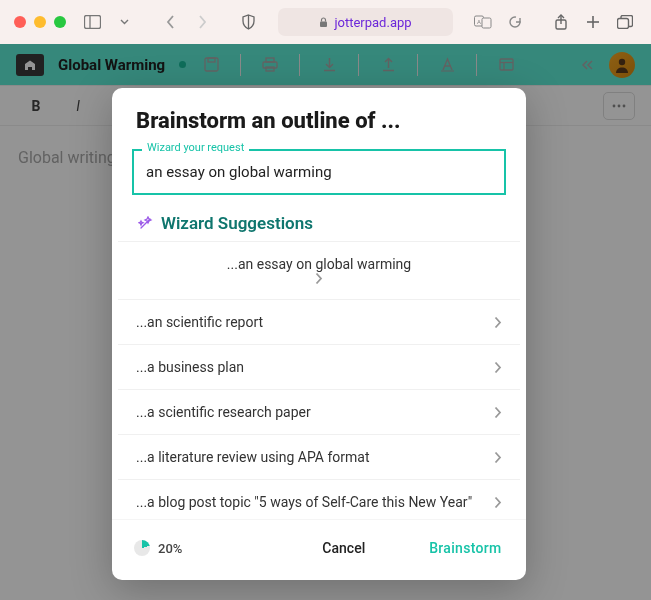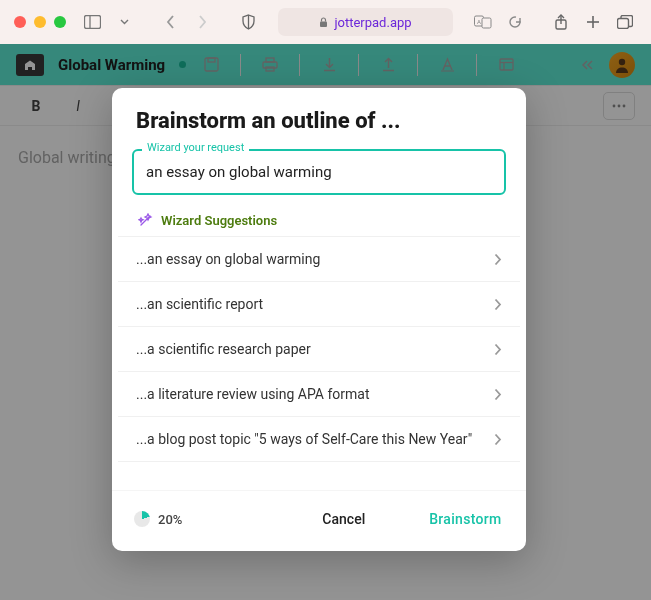--- a/index.html
+++ b/index.html
@@ -23,27 +23,27 @@
 .avatar{width:26px;height:26px;border-radius:50%;background:linear-gradient(135deg,#f5a623,#d68910);display:flex;align-items:center;justify-content:center;font-size:13px;}
 .format-bar{height:40px;background:#fff;display:flex;align-items:center;padding:0 16px;gap:2px;border-bottom:1px solid #eee;}
 .fmt-btn{width:40px;height:30px;display:flex;align-items:center;justify-content:center;color:#444;font-size:14px;}
 .fmt-more{margin-left:auto;width:32px;height:28px;border:1px solid #ddd;border-radius:5px;display:flex;align-items:center;justify-content:center;color:#666;}
 .editor{background:#fff;padding:22px 18px;height:474px;color:#aaa;font-size:16px;}
 .overlay{position:absolute;top:44px;left:0;right:0;bottom:0;background:rgba(0,0,0,0.42);}
 .dialog{position:absolute;top:76px;left:112px;width:414px;background:#fff;border-radius:10px;box-shadow:0 10px 40px rgba(0,0,0,0.25);display:flex;flex-direction:column;margin-top:12px;}
 .dlg-title{font-size:22px;font-weight:800;color:#1a1a1a;padding:20px 24px 16px;}
 .field-wrap{margin:0 20px 8px;position:relative;}
 .field-label{position:absolute;top:-8px;left:10px;background:#fff;padding:0 5px;font-size:11px;color:#17c3a8;}
-.field-input{width:100%;border:2px solid #17c3a8;border-radius:6px;padding:12px 12px;font-size:15px;color:#222;outline:none;}
+.field-input{width:100%;border:2px solid #17c3a8;border-radius:0;padding:12px 12px;font-size:15px;color:#222;outline:none;}
 .wizard-row{display:flex;align-items:center;gap:8px;padding:10px 26px 8px;}
 .wizard-icon{color:#9b59e8;font-size:14px;}
-.wizard-text{color:#4d7c0f;font-size:13px;font-weight:600;}
+.wizard-text{color:#0f766e;font-size:17px;font-weight:600;}
 .suggestions{max-height:278px;overflow:hidden;margin:0 6px;}
 .sugg{display:flex;align-items:center;justify-content:space-between;padding:14px 18px;border-top:1px solid #f0f0f0;font-size:14px;color:#333;cursor:pointer;}
-.sugg:first-child{border-top:1px solid #f0f0f0;}
+.sugg:first-child{border-top:1px solid #f0f0f0;flex-direction:column;}
 .chev{color:#888;font-size:15px;}
 .dlg-footer{display:flex;align-items:center;padding:14px 22px 18px;border-top:1px solid #f5f5f5;gap:32px;}
 .usage{display:flex;align-items:center;gap:8px;color:#444;font-size:13px;font-weight:500;}
 .usage-pie{width:16px;height:16px;border-radius:50%;background:conic-gradient(#17c3a8 0 72deg,#17c3a8 72deg 72deg,#e8e8e8 72deg 360deg);}
 .footer-divider{width:1px;height:22px;background:#eee;margin:0 18px;}
 .footer-spacer{flex:1;}
 .btn{font-size:14px;font-weight:500;padding:6px 8px;cursor:pointer;background:none;border:none;}
 .btn-cancel{color:#222;margin-right:16px;}
 .btn-primary{color:#17c3a8;letter-spacing:0.3px;}
 svg{display:block;}
@@ -248,20 +248,28 @@
       </div>
     <div class="sugg">
         <span>...an scientific report</span>
         <span class="chev">
           <svg width="8" height="13">
             <path d="M1.5 1.5L6 6.5l-4.5 5" fill="none" stroke="#999" stroke-width="1.8"></path>
           </svg>
         </span>
       </div>
     <div class="sugg">
+        <span>...a business plan</span>
+        <span class="chev">
+          <svg width="8" height="13">
+            <path d="M1.5 1.5L6 6.5l-4.5 5" fill="none" stroke="#999" stroke-width="1.8"></path>
+          </svg>
+        </span>
+      </div>
+    <div class="sugg">
         <span>...a scientific research paper</span>
         <span class="chev">
           <svg width="8" height="13">
             <path d="M1.5 1.5L6 6.5l-4.5 5" fill="none" stroke="#999" stroke-width="1.8"></path>
           </svg>
         </span>
       </div>
     <div class="sugg">
         <span>...a literature review using APA format</span>
         <span class="chev">

